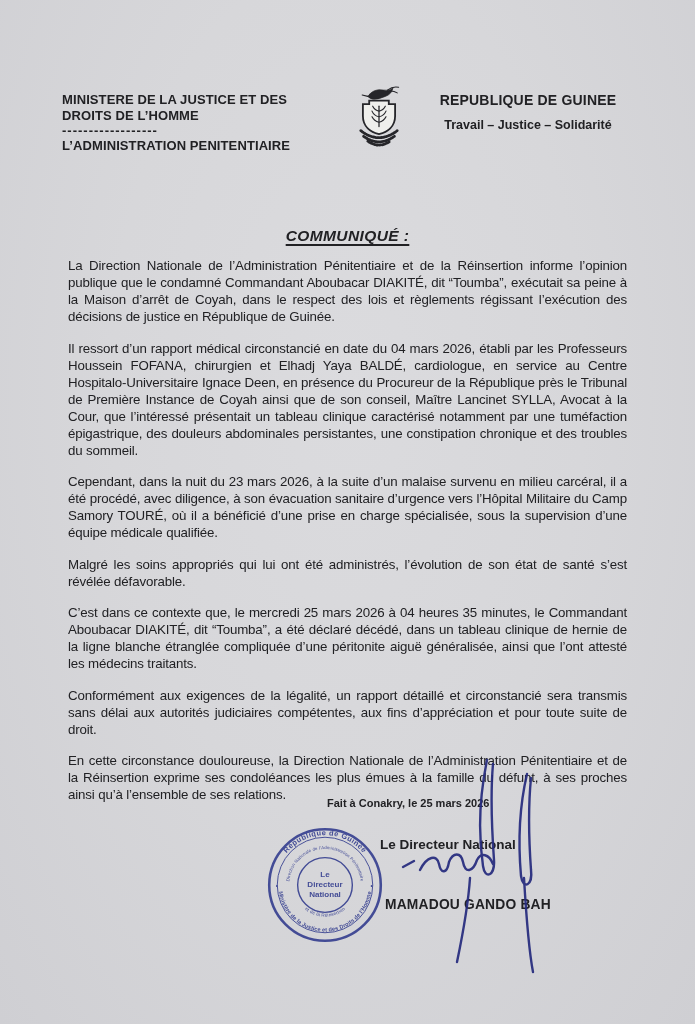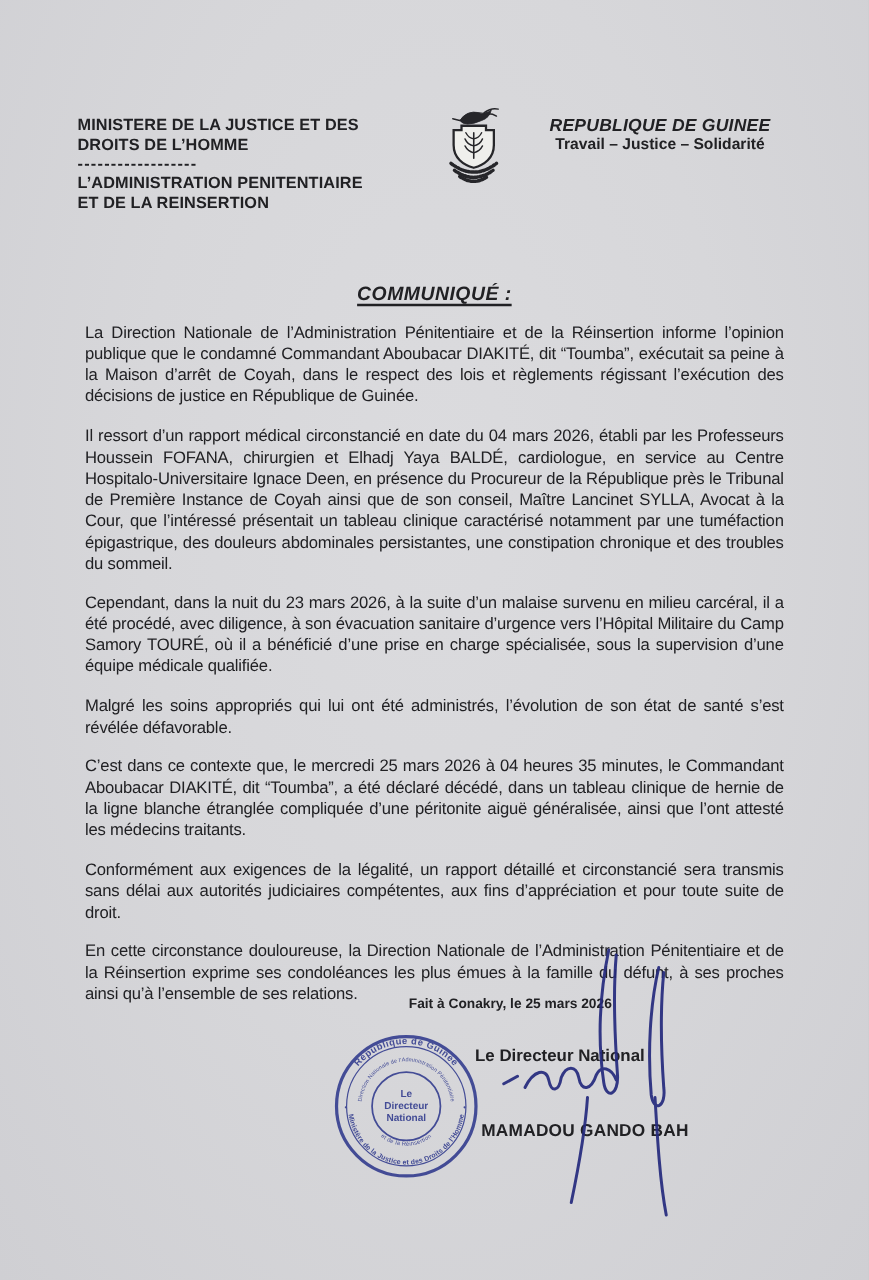--- a/index.html
+++ b/index.html
@@ -15,22 +15,22 @@
   .hdr-left{
     position:absolute;top:92px;left:62px;width:272px;
     text-align:left;font-weight:bold;font-size:13px;line-height:16px;
     letter-spacing:0.1px;
   }
   .hdr-left .divider{line-height:14px;letter-spacing:1px;font-weight:bold;}
   .emblem{position:absolute;top:84px;left:344px;width:70px;height:78px;}
   .hdr-right{
     position:absolute;top:92px;left:427px;width:202px;text-align:center;
   }
-  .hdr-right .country{font-weight:bold;font-size:14px;letter-spacing:0.2px;font-style:italic;}
-  .hdr-right .motto{font-weight:bold;font-size:12.5px;margin-top:0;}
+  .hdr-right .country{font-weight:bold;font-size:14px;letter-spacing:0.2px;}
+  .hdr-right .motto{font-weight:bold;font-size:12.5px;margin-top:10px;}
   .doc-title{
     position:absolute;top:227px;left:0;width:695px;text-align:center;
     font-weight:bold;font-size:15.5px;letter-spacing:0.4px;
     text-decoration:underline;text-underline-offset:3px;text-decoration-thickness:1.5px;font-style:italic;
   }
   .content{
     position:absolute;top:257px;left:68px;width:559px;
     font-size:13.3px;line-height:17px;text-align:justify;letter-spacing:-0.15px;
   }
   .content p{margin:0 0 14.5px 0;}
@@ -44,21 +44,20 @@
 </head>
 <body>
 
 <div class="page">
 
   <div class="hdr-left">
     <div>MINISTERE DE LA JUSTICE ET DES</div>
     <div>DROITS DE L’HOMME</div>
     <div class="divider">------------------</div>
     <div>L’ADMINISTRATION PENITENTIAIRE</div>
-    <div>ET DE LA REINSERTION</div>
   </div>
 
   <div class="emblem">
     <svg viewBox="0 0 100 110" xmlns="http://www.w3.org/2000/svg">
       <g stroke="#26262a" fill="none" stroke-linecap="round">
 
         <path d="M34,17 Q42,5 56,8 Q64,10 70,5 Q68,14 59,17 Q50,21 43,21 Q37,21 34,17 Z" fill="#26262a" stroke-width="1"></path>
         <path d="M34,17 L26,15 M62,8 Q70,2 78,4 M60,10 Q70,8 76,12" stroke-width="1.6"></path>
 
         <path d="M27,28 h9 v-5 h28 v5 h9 v17 c0,15 -11,23 -23,26 c-12,-3 -23,-11 -23,-26 z" fill="#efefec" stroke-width="2.6"></path>

